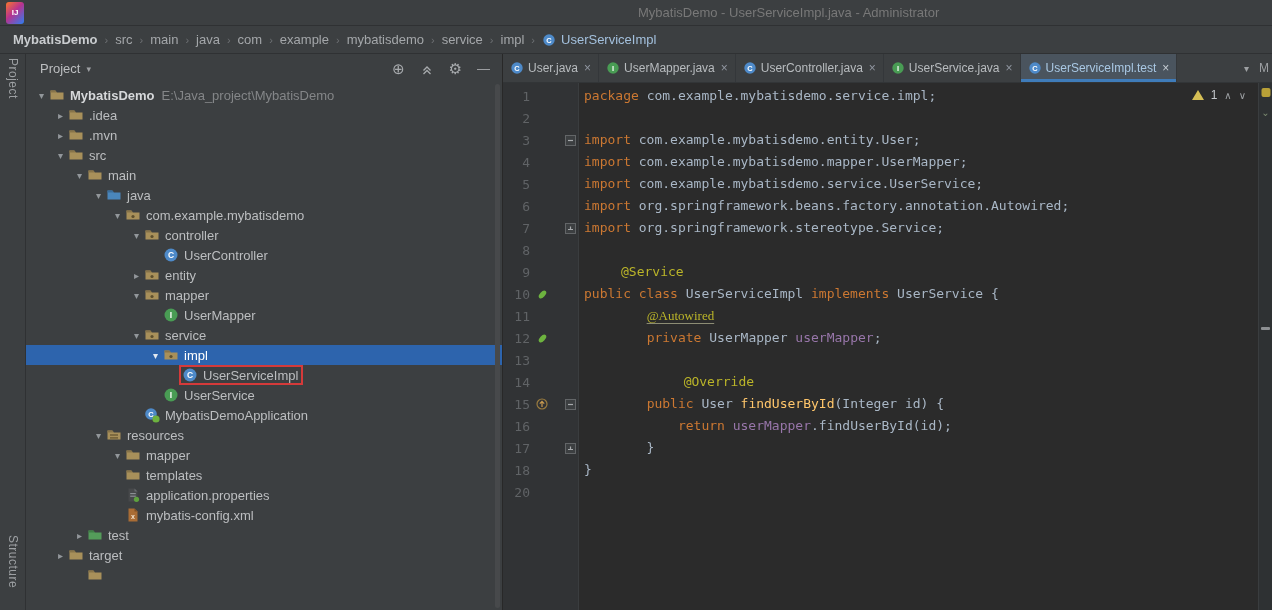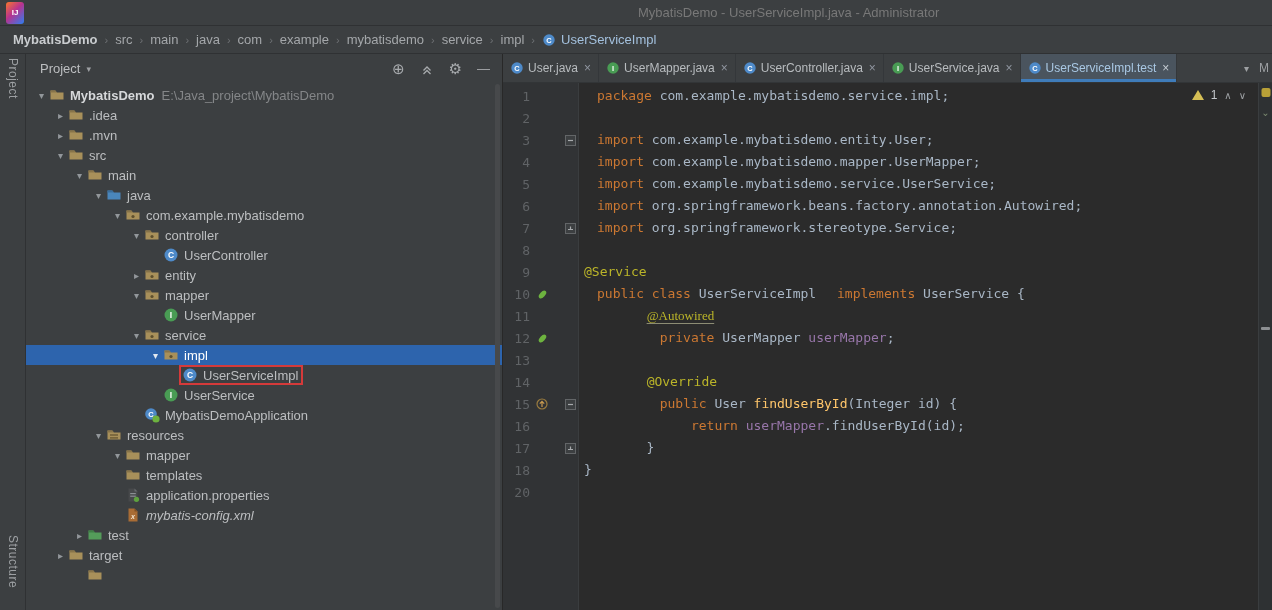--- a/index.html
+++ b/index.html
@@ -105,22 +105,22 @@
   .ln { width:27px; text-align:right; flex-shrink:0; }
   .gslot { width:24px; display:flex; justify-content:center; align-items:center; }
   .fslot { margin-left:auto; width:15px; display:flex; justify-content:center; align-items:center; }
 
   .code {
     flex:1; padding:2px 16px 0 5px; overflow:hidden;
     font-family:"DejaVu Sans Mono", monospace; font-size:13px; line-height:22px;
     color:var(--code_text); white-space:pre;
   }
   .code-line { height:22px; }
-  .c-k  { color:var(--keyword);margin-left:13px; }
-  .c-a  { color:var(--annotation); }
+  .c-k  { color:var(--keyword); }
+  .c-a  { color:var(--annotation);margin-left:37px; }
   .c-au { color:var(--annotation); text-decoration:underline; text-underline-offset:3px; text-decoration-color:#8c8c74;font-family:Liberation Serif, serif; }
   .c-f  { color:var(--field); }
   .c-m  { color:var(--method_decl); }
   .c-p  { color:var(--code_text); }
 
   .inspection-widget {
     position:absolute; top:5px; right:26px; display:flex; align-items:center; gap:7px;
     font-size:12px; color:#9da0a3;
   }
   .warn-triangle {
@@ -424,21 +424,21 @@
             <svg width="16" height="16" viewBox="0 0 16 16" style="display:block">
               <path d="M3.5 1.5 h6 l3 3 v10 h-9 z" fill="#47494b"></path>
               <path d="M9.5 1.5 v3 h3 z" fill="#666a6d"></path>
               <rect x="5.2" y="6" width="5.6" height="1.2" fill="#8b9094"></rect>
               <rect x="5.2" y="8.6" width="5.6" height="1.2" fill="#8b9094"></rect>
               <circle cx="11.5" cy="12.3" r="2.6" fill="#5ea23e"></circle>
             </svg>
           </span>
           <span class="tlabel">application.properties</span>
         </div>
-        <div class="tree-row" style="padding-left: 84px; font-style: italic;">
+        <div class="tree-row" style="padding-left: 84px;">
           <span class="tchev"></span>
           <span class="ticon">
             <svg width="16" height="16" viewBox="0 0 16 16" style="display:block">
               <path d="M3.5 1.5 h6 l3 3 v10 h-9 z" fill="#a86c35"></path>
               <path d="M9.5 1.5 v3 h3 z" fill="#7c4e24"></path>
               <text x="8" y="12" text-anchor="middle" font-size="7" font-weight="bold" fill="#f2e3cf" font-family="Liberation Sans, sans-serif">x</text>
             </svg>
           </span>
           <span class="tlabel">mybatis-config.xml</span>
         </div>

